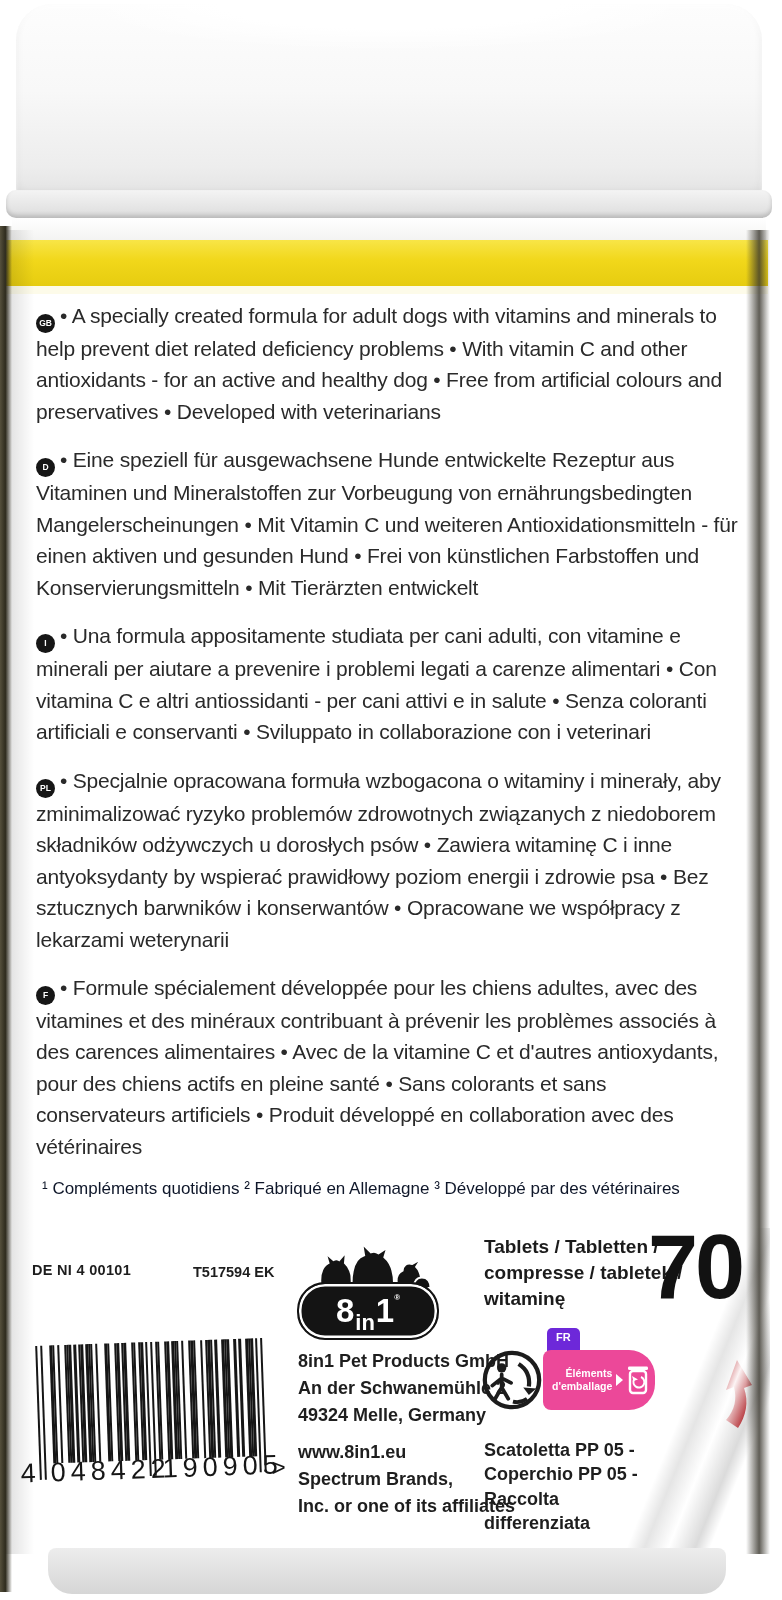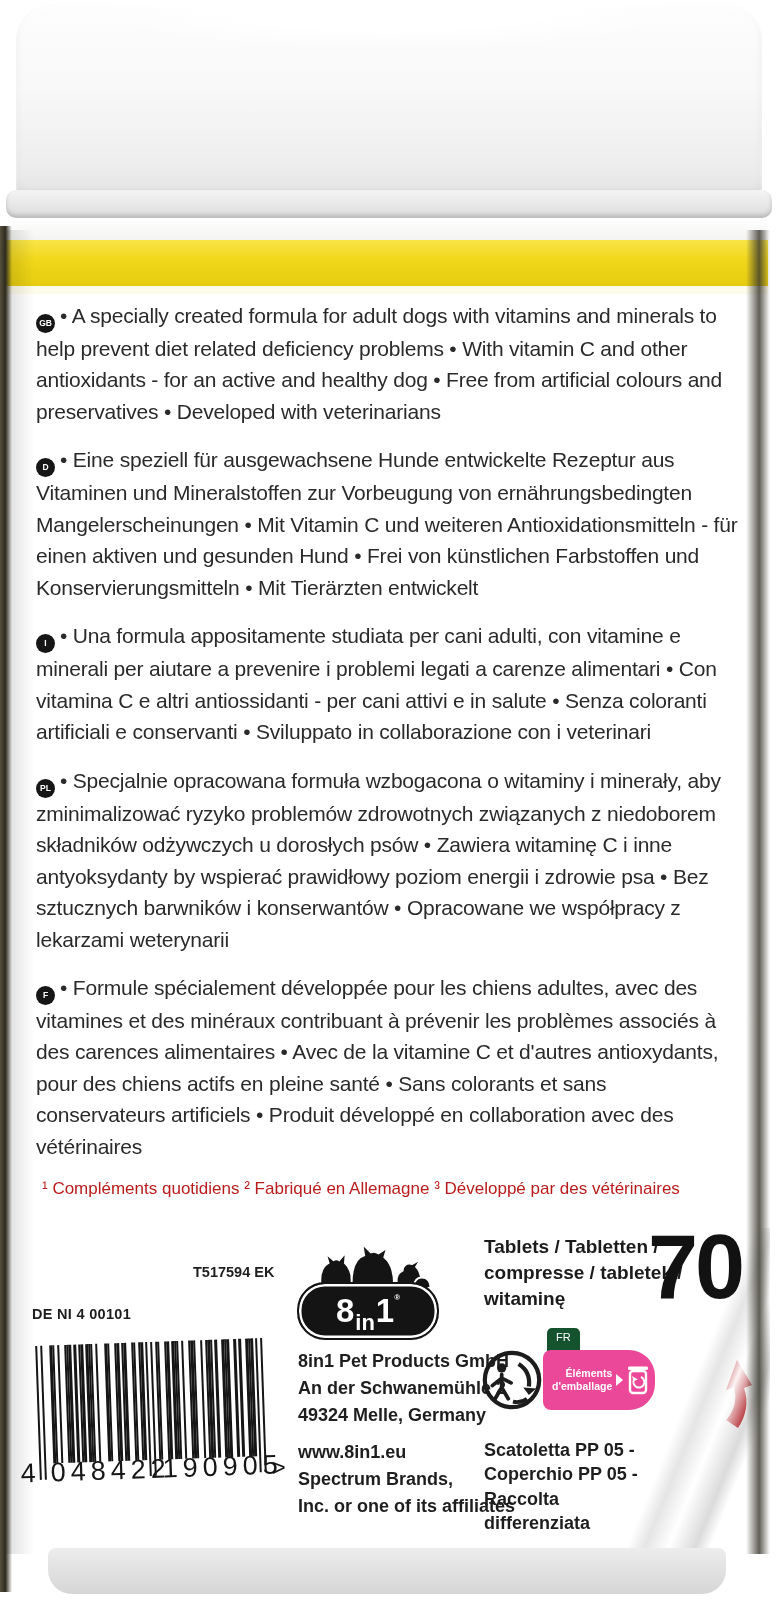--- a/index.html
+++ b/index.html
@@ -31,43 +31,43 @@
        background:linear-gradient(112deg,rgba(0,0,0,0) 52%,rgba(0,0,0,.10) 58%,rgba(255,255,255,.95) 66%,rgba(0,0,0,.14) 75%,rgba(0,0,0,0) 80%);}
   .base{position:absolute;left:48px;right:56px;bottom:6px;height:46px;
        background:linear-gradient(180deg,#ededed,#d6d6d6);border-radius:8px 8px 24px 24px;}
 
   
   .copy{position:absolute;left:36px;top:300px;width:702px;}
   .para{margin:0 0 17px 0;font-size:21px;line-height:1.5;letter-spacing:-.2px;color:#2a2a2a;}
   .badge{display:inline-flex;justify-content:center;align-items:center;width:19px;height:19px;
        border-radius:50%;background:#161616;color:#fff;font-size:8.5px;font-weight:bold;
        margin-right:5px;vertical-align:-3px;letter-spacing:0;}
-  .footnote{font-size:17px;margin:2px 0 0 6px;color:#b91c1c;}
-
-  
-  .code-reg{position:absolute;left:32px;top:1262px;font-size:14.5px;font-weight:bold;letter-spacing:.3px;color:#1d1d1d;margin-top:44px;}
+  .footnote{font-size:17px;margin:2px 0 0 6px;color:#0f172a;}
+
+  
+  .code-reg{position:absolute;left:32px;top:1262px;font-size:14.5px;font-weight:bold;letter-spacing:.3px;color:#1d1d1d;}
   .code-batch{position:absolute;left:193px;top:1264px;font-size:14.5px;font-weight:bold;color:#1d1d1d;}
 
   .logo-block{position:absolute;left:297px;top:1238px;width:142px;text-align:center;}
   .animals{display:block;margin:0 auto -6px;}
   .pill{position:relative;height:54px;border-radius:28px;background:#141414;border:2.5px solid #141414;
         box-shadow:inset 0 0 0 2.5px #ffffff;color:#fff;display:flex;align-items:center;justify-content:center;font-weight:bold;}
   .p8,.p1{font-size:33px;} .pin{font-size:22px;margin:24px 1px 0;} .preg{font-size:8px;align-self:flex-start;margin-top:9px;}
 
   .tablets-label{position:absolute;left:484px;top:1234px;font-size:19px;font-weight:bold;line-height:1.38;color:#1b1b1b;}
   .count{position:absolute;left:648px;top:1216px;font-size:90px;font-weight:bold;letter-spacing:-3px;color:#121212;}
 
   .addr{position:absolute;left:298px;top:1348px;font-size:18px;font-weight:bold;line-height:1.5;color:#1e1e1e;}
   .addr .gap{height:10px;}
 
   .triman{position:absolute;left:482px;top:1350px;}
   .infotri-body{position:absolute;left:543px;top:1350px;width:112px;height:60px;background:#ec4899;
         border-radius:8px 26px 26px 8px;display:flex;align-items:center;padding:0 4px 0 9px;box-sizing:border-box;text-align:right;}
-  .infotri-tab{position:absolute;left:547px;top:1328px;background:#14532d;color:#fff;font-size:11px;
-        font-weight:normal;padding:3px 9px 8px;border-radius:5px 5px 0 0;}
+  .infotri-tab{position:absolute;left:547px;top:1328px;background:#6d28d9;color:#fff;font-size:11px;
+        font-weight:bold;padding:3px 9px 8px;border-radius:5px 5px 0 0;}
   .infotri-text{font-size:10.5px;font-weight:bold;color:#fff;line-height:1.25;white-space:nowrap;}
   .chev{width:0;height:0;border-left:7px solid #fff;border-top:6px solid transparent;border-bottom:6px solid transparent;margin:0 3px 0 4px;flex:none;}
 
   .sortnote{position:absolute;left:484px;top:1438px;font-size:18px;font-weight:bold;line-height:1.35;color:#1e1e1e;}
 
   
   .barcode{position:absolute;left:22px;top:1342px;width:256px;height:164px;transform:rotate(-2deg);}
   .bc-bars{position:absolute;left:16px;top:0;display:flex;align-items:flex-start;}
   .bc-mod{width:2.4px;height:118px;}
   .bc-bar{background:#161616;}

